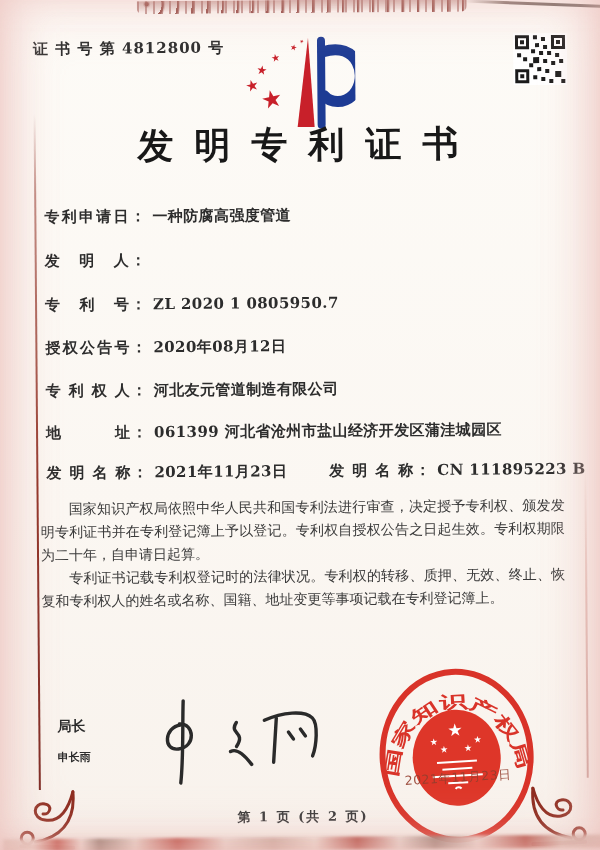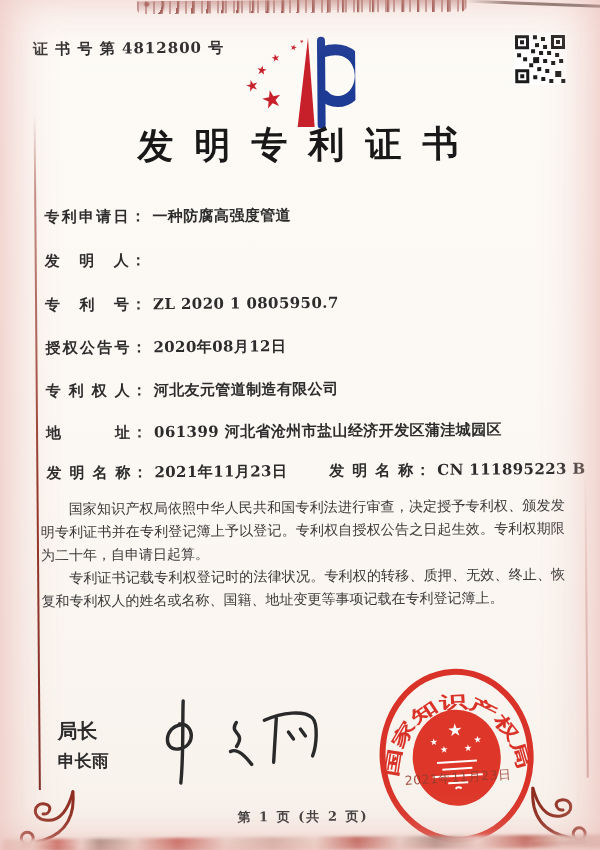--- a/index.html
+++ b/index.html
@@ -35,22 +35,22 @@
     font-size:15px;font-weight:600;color:#2c2c2c;white-space:nowrap;}
   .flabel{display:inline-block;width:84px;text-align:justify;text-align-last:justify;}
   .fcolon{margin:0 7px 0 2px;}
   .fvalue{letter-spacing:.4px;}
   .grant2{margin-left:42px;display:flex;align-items:baseline;}
 
   .bodytext{position:absolute;left:40px;top:496px;width:524px;
     font-size:14px;line-height:23px;color:#3a3a3a;font-weight:500;text-align:justify;}
   .bodytext p{margin:0;text-indent:2em;}
 
-  .sig-role{position:absolute;left:55px;top:716px;font-size:20px;font-weight:700;color:#2c2c2c;}
-  .sig-name{position:absolute;left:55px;top:748px;font-size:17px;font-weight:700;color:#2c2c2c;}
+  .sig-role{position:absolute;left:55px;top:716px;font-size:14px;font-weight:700;color:#2c2c2c;}
+  .sig-name{position:absolute;left:55px;top:748px;font-size:11px;font-weight:700;color:#2c2c2c;}
   .sig-svg{position:absolute;left:150px;top:694px;width:195px;height:96px;}
 
   .seal{position:absolute;left:368px;top:666px;width:172px;height:182px;transform:rotate(-3deg);
         mix-blend-mode:multiply;opacity:.95;}
 
   .footer{position:absolute;left:0;top:808px;width:100%;text-align:center;
     font-size:13px;color:#3a3a3a;letter-spacing:2px;font-weight:600;}
 
   .left-line{position:absolute;left:36px;top:112px;width:2px;height:676px;
     background:linear-gradient(180deg,transparent,rgba(141,43,30,.55) 12%,#8d2b1e 55%,#76221a);}

